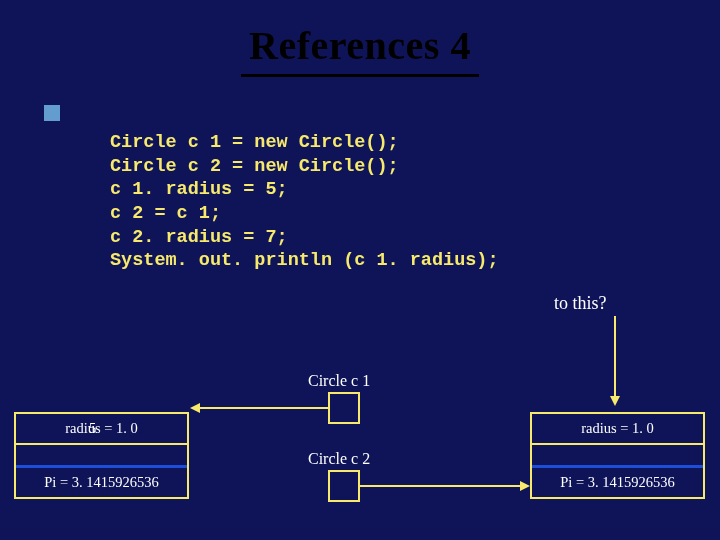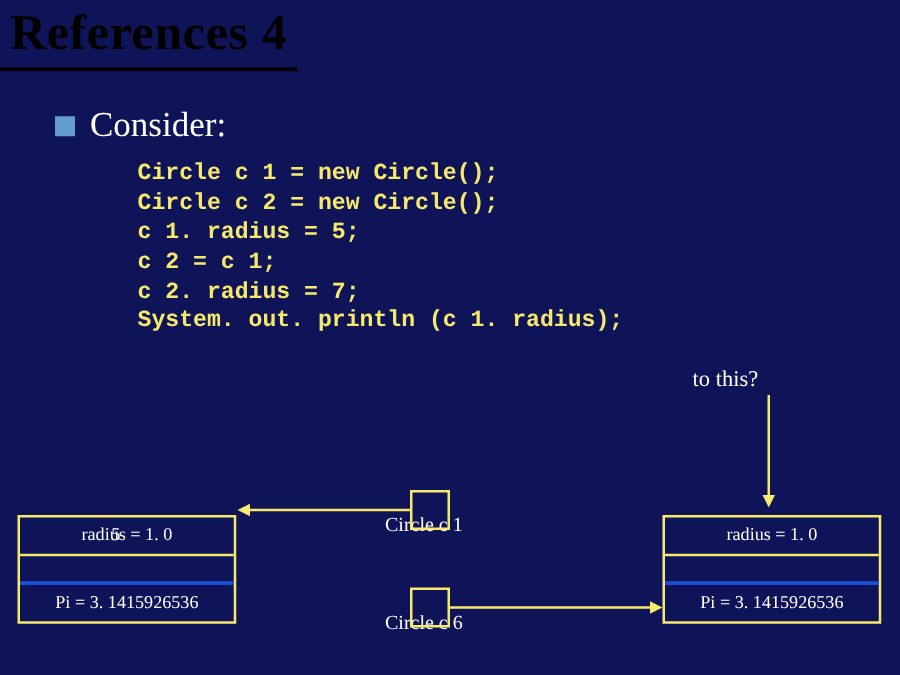--- a/index.html
+++ b/index.html
@@ -5,21 +5,22 @@
   * { box-sizing: border-box; margin: 0; padding: 0; }
   html, body { width: 720px; height: 540px; }
   body {
     background: #0f1458;
     font-family: "Times New Roman", Times, serif;
     color: #000;
     position: relative;
     overflow: hidden;
   }
   .title-wrap {
-    padding-top: 4px;
+    text-align: center;
+    padding-top: 24px;
   }
   .title {
     display: inline-block;
     font-size: 40px;
     font-weight: bold;
     color: #000;
     border-bottom: 3px solid #000;
     padding: 0 8px 6px 8px;
     line-height: 1.1;
     letter-spacing: 0.5px;
@@ -57,21 +58,20 @@
     color: #fff;
     font-size: 18px;
     text-align: center;
     line-height: 1.15;
   }
   
   .diag-label {
     position: absolute;
     color: #fff;
     font-size: 16px;
-    margin-top: 40px;
   }
   .pointer-box {
     position: absolute;
     width: 32px;
     height: 32px;
     border: 2px solid #f6e96b;
     background: rgba(0,0,0,0);
   }
   .obj-box {
     position: absolute;
@@ -125,42 +125,41 @@
 </style>
 </head>
 <body>
 
 <div class="title-wrap">
   <span class="title">References 4</span>
 </div>
 
 <div class="bullet-row">
   <div class="bullet"></div>
-  <div class="consider">Consider:</div>
 </div>
 
 <div class="code-block">Circle c 1 = new Circle();
 Circle c 2 = new Circle();
 c 1. radius = 5;
 c 2 = c 1;
 c 2. radius = 7;
 System. out. println (c 1. radius);</div>
 
 <div class="what-happens">
   <br>
   <span>to this?</span>
 </div>
 
 <div class="vline" style="left:614px; top:316px; height:82px;"></div>
 <div class="arrow-down" style="left:609.5px; top:396px;"></div>
 
 <div class="diag-label" style="left:308px; top:372px;">Circle c 1</div>
 <div class="pointer-box" style="left:328px; top:392px;"></div>
 
-<div class="diag-label" style="left:308px; top:450px;">Circle c 6</div>
+<div class="diag-label" style="left:308px; top:450px;">Circle c 2</div>
 <div class="pointer-box" style="left:328px; top:470px;"></div>
 
 <div class="obj-box" style="left:14px; top:412px;">
   <div class="obj-cell" style="position:relative;">
     <span>radius = 1. 0</span>
     <span style="position:absolute; left:73px; top:6px;">5</span>
   </div>
   <div class="obj-gap"></div>
   <div class="obj-cell">Pi = 3. 1415926536</div>
 </div>

